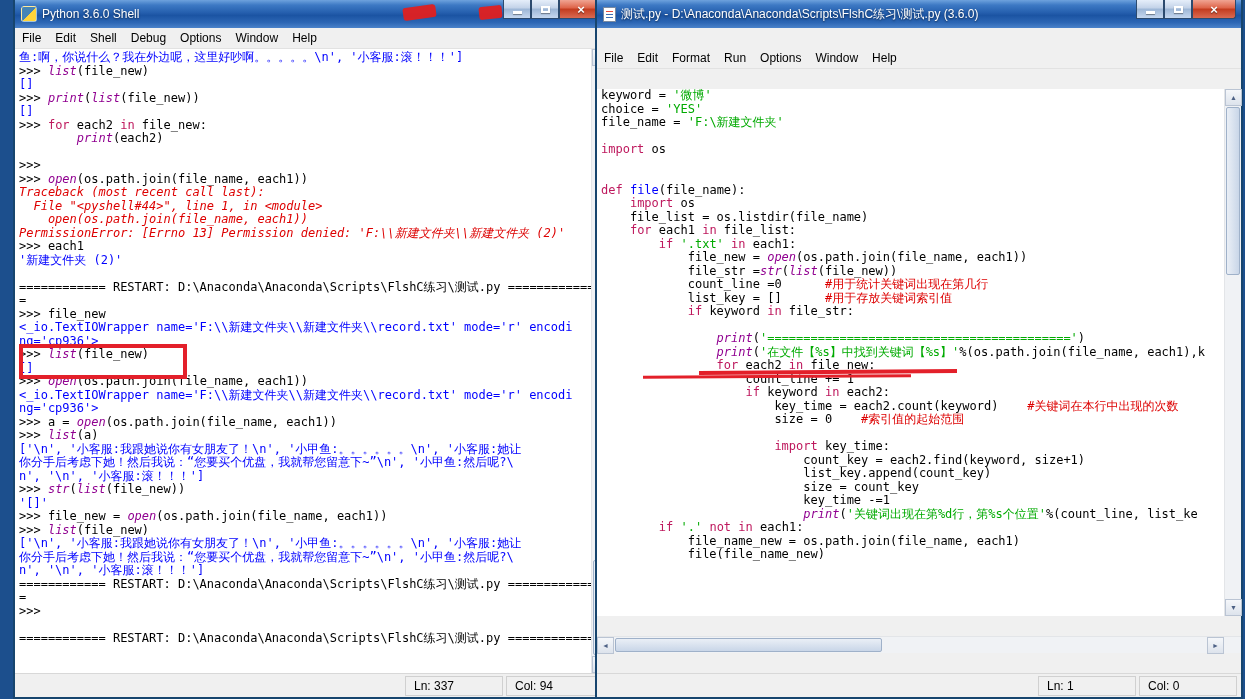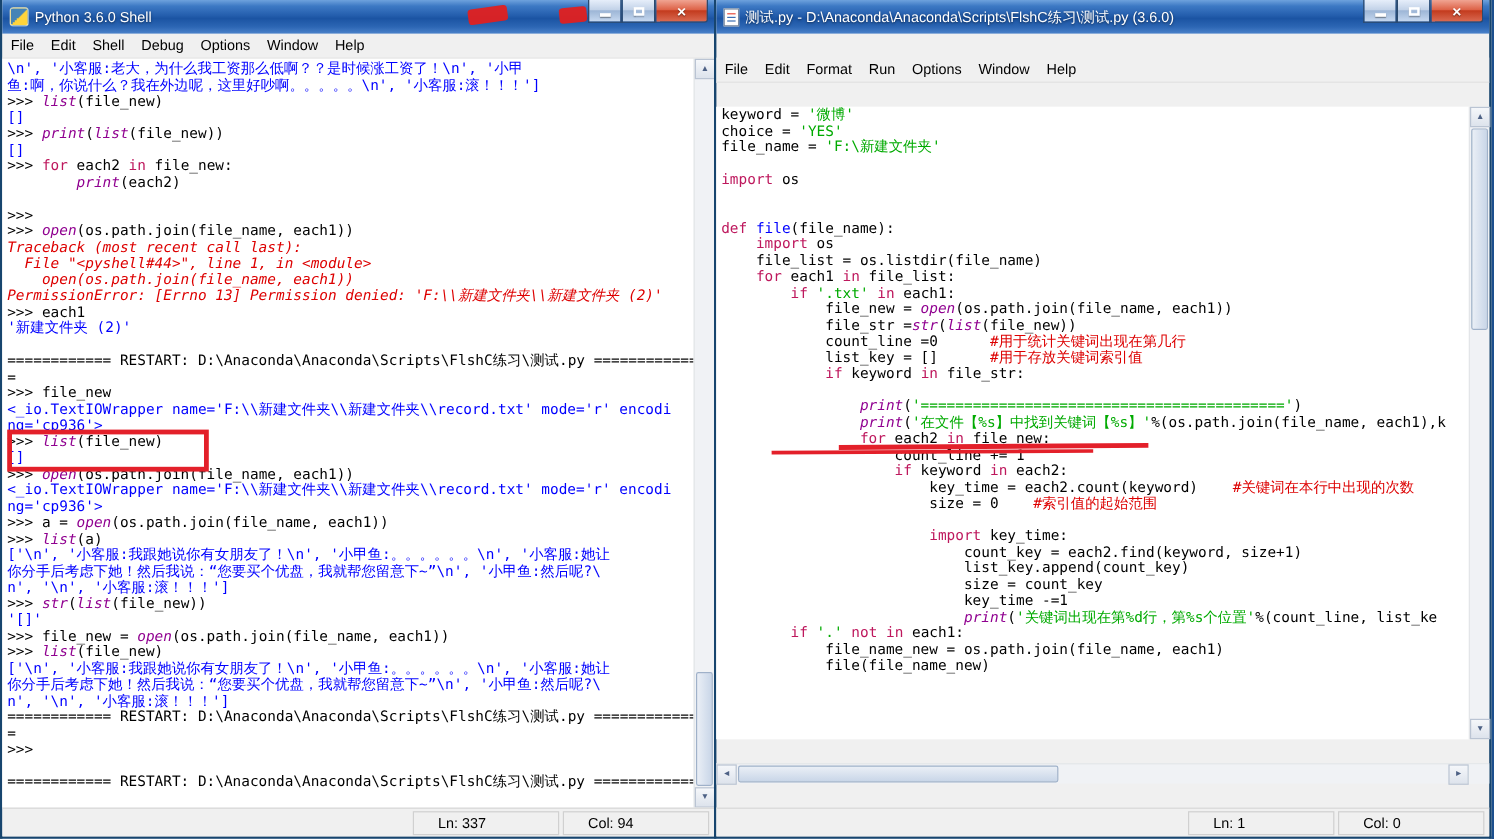--- a/index.html
+++ b/index.html
@@ -1,20 +1,20 @@
 <!DOCTYPE html>
 <html><head>
 <meta charset="utf-8">
 <style>
   html,body{margin:0;padding:0;}
   body{width:1245px;height:699px;position:relative;overflow:hidden;background:#1c4f8d;
        font-family:"Liberation Sans",sans-serif;}
   .window{position:absolute;top:0;height:699px;display:flex;flex-direction:column;
           box-sizing:border-box;background:#f0f0f0;border:2px solid #17456e;border-top:none;}
-  #shell-window{left:0;width:597px;}
+  #shell-window{left:13px;width:597px;}
   #editor-window{left:595px;width:648px;gap:20px;}
 
   .titlebar{flex:0 0 28px;height:28px;position:relative;display:flex;align-items:center;
     padding-left:6px;
     background:linear-gradient(180deg,#6ea2dd 0%,#3d79c4 18%,#255fae 45%,#1b54a3 55%,#2c66b4 80%,#4a82ca 100%);}
   .title-text{color:#fff;font-size:12px;margin-left:5px;white-space:nowrap;overflow:hidden;
     text-shadow:0 1px 2px rgba(0,0,0,.55);padding-right:112px;}
   .winbtns{position:absolute;right:5px;top:0;display:flex;}
   .winbtn{width:28px;height:19px;display:flex;align-items:center;justify-content:center;
     box-sizing:border-box;border:1px solid #2c4a6e;border-top:none;
@@ -61,21 +61,21 @@
   .sbtn{flex:0 0 17px;width:17px;height:17px;display:flex;align-items:center;justify-content:center;
     font-size:7px;color:#4d6185;background:linear-gradient(180deg,#f5f7fa,#dde3ec);border:1px solid #bac4d3;box-sizing:border-box;}
   .strack{flex:1 1 auto;position:relative;}
   .sthumb{position:absolute;background:linear-gradient(90deg,#eaeff6,#c9d6e8);border:1px solid #9fb1c9;border-radius:2px;box-sizing:border-box;}
   .sthumb.v{left:1px;right:1px;}
   .sthumb.h{top:1px;bottom:1px;background:linear-gradient(180deg,#eaeff6,#c9d6e8);}
   .corner{flex:0 0 17px;background:#f0f2f5;}
 
   .statusbar{flex:0 0 23px;background:#f0f0f0;border-top:1px solid #d8d8d8;display:flex;
     justify-content:flex-end;align-items:center;padding-right:4px;}
-  .statuscell{min-width:80px;font-size:12px;color:#000;padding:2px 20px;border:1px solid #d0d0d0;
+  .statuscell{min-width:80px;font-size:12px;color:#000;padding:2px 8px;border:1px solid #d0d0d0;
     background:#f0f0f0;margin-left:3px;}
 </style>
 </head>
 <body>
 
 <div class="window" id="shell-window">
   <div class="titlebar">
     <div class="python-icon"></div>
     <div class="title-text">Python 3.6.0 Shell</div>
     <div class="tb-mark" id="mark1"></div>
@@ -96,21 +96,20 @@
       <span class="menu-item">File</span>
       <span class="menu-item">Edit</span>
       <span class="menu-item">Shell</span>
       <span class="menu-item">Debug</span>
       <span class="menu-item">Options</span>
       <span class="menu-item">Window</span>
       <span class="menu-item">Help</span>
     </div>
   <div class="content">
     <div class="textarea">
-        <div class="line"><span class="o">\n', '小客服:老大，为什么我工资那么低啊？？是时候涨工资了！\n', '小甲</span></div>
         <div class="line"><span class="o">鱼:啊，你说什么？我在外边呢，这里好吵啊。。。。。\n', '小客服:滚！！！']</span></div>
         <div class="line"><span class="p">&gt;&gt;&gt; </span><span class="b">list</span><span class="p">(file_new)</span></div>
         <div class="line"><span class="o">[]</span></div>
         <div class="line"><span class="p">&gt;&gt;&gt; </span><span class="b">print</span><span class="p">(</span><span class="b">list</span><span class="p">(file_new))</span></div>
         <div class="line"><span class="o">[]</span></div>
         <div class="line"><span class="p">&gt;&gt;&gt; </span><span class="k">for</span><span class="p"> each2 </span><span class="k">in</span><span class="p"> file_new:</span></div>
         <div class="line"><span class="p">        </span><span class="b">print</span><span class="p">(each2)</span></div>
         <div class="line">&nbsp;</div>
         <div class="line"><span class="p">&gt;&gt;&gt; </span></div>
         <div class="line"><span class="p">&gt;&gt;&gt; </span><span class="b">open</span><span class="p">(os.path.join(file_name, each1))</span></div>

